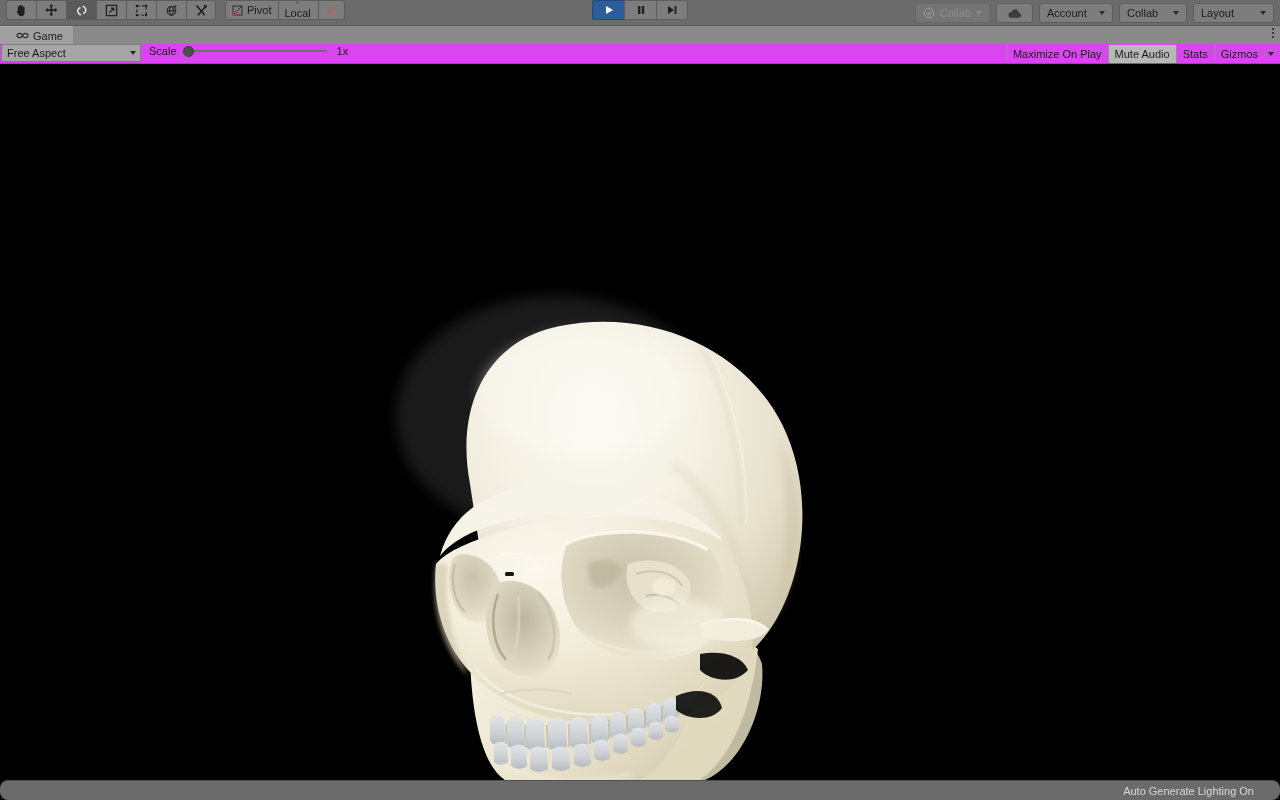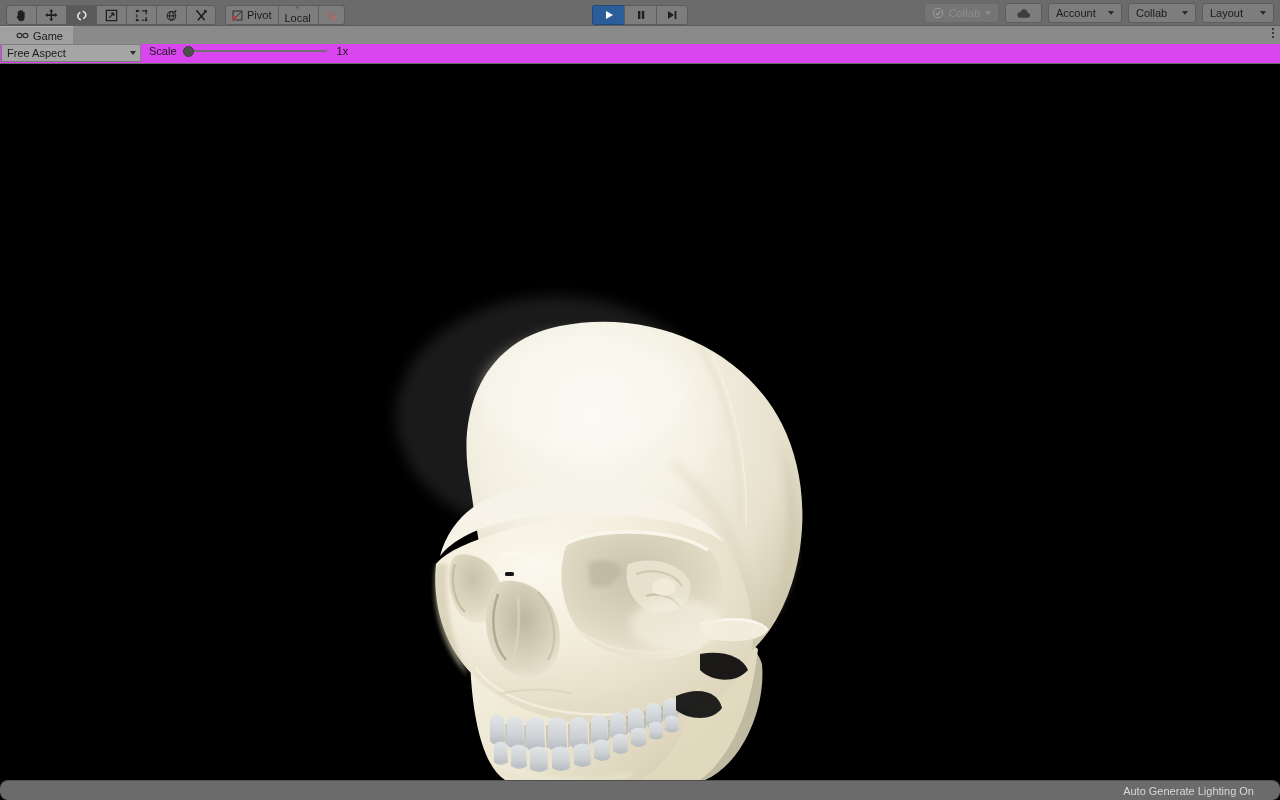--- a/index.html
+++ b/index.html
@@ -9,21 +9,21 @@
     font-family: "Liberation Sans", sans-serif;
     overflow: hidden;
   }
   #app { position: relative; width: 1280px; height: 800px; }
 
   
   .main-toolbar {
     position: absolute; left: 0; top: 0; width: 1280px; height: 26px;
     background: #6b6b6b;
     border-bottom: 1px solid #5b5b5b;
-    display: flex; align-items: flex-end;
+    display: flex; align-items: flex-start;
   }
   .tb-left { display: flex; align-items: center; padding-left: 6px; gap: 0; }
   .tb-group { display: flex; align-items: center; }
   .tb-btn {
     height: 20px; min-width: 30px;
     background: #7d7d7d;
     border: 1px solid #5d5d5d;
     border-right-width: 0;
     display: flex; align-items: center; justify-content: center;
     color: #1f1f1f;
@@ -65,21 +65,21 @@
   }
   .pill {
     height: 20px; padding: 0 7px; border-radius: 3px;
     background: #7d7d7d; border: 1px solid #5d5d5d;
     display: flex; align-items: center; gap: 5px;
     font-size: 11px; color: #1b1b1b; white-space: nowrap;
   }
   .pill.disabled { color: #8d8d8d; background: #757575; border-color: #686868; }
   .pill.wide-acc { width: 74px; justify-content: space-between; }
   .pill.wide-lay { width: 68px; justify-content: space-between; }
-  .pill.wide-lyt { width: 72px; justify-content: space-between; }
+  .pill.wide-lyt { width: 81px; justify-content: space-between; }
   .caret { width: 0; height: 0; border-left: 3.5px solid transparent;
            border-right: 3.5px solid transparent; border-top: 4px solid #2a2a2a; }
   .caret.dim { border-top-color: #8d8d8d; }
 
   
   .tab-bar {
     position: absolute; left: 0; top: 26px; width: 1280px; height: 18px;
     background: #8a8a8a;
     display: flex; align-items: center;
   }
@@ -338,20 +338,37 @@
 
     <div class="scale-wrap">
       <span>Scale</span>
       <div class="slider">
         <div class="track"></div>
         <div class="knob"></div>
       </div>
       <span class="scale-val">1x</span>
     </div>
 
+    <div class="gt-right">
+      <div class="gt-btn">
+        <span>Maximize On Play</span>
+      </div>
+      <div class="gt-btn on">
+        <span>Mute Audio</span>
+      </div>
+      <div class="gt-btn">
+        <span>Stats</span>
+      </div>
+      <div class="gt-btn" style="border-left:1px solid #8f8f8f;">
+        <span>Gizmos</span>
+      </div>
+      <div class="gt-caret">
+        <span class="caret"></span>
+      </div>
+    </div>
   </div>
 
   <div class="viewport">
     <div class="skull-stage">
       <svg class="skull-svg" width="1280" height="716" viewBox="0 0 1280 716">
         <defs>
           <radialGradient id="cranGrad" cx="38%" cy="26%" r="78%">
             <stop offset="0%" stop-color="#fcfaf2"></stop>
             <stop offset="42%" stop-color="#f3efe1"></stop>
             <stop offset="74%" stop-color="#e6e0cc"></stop>

